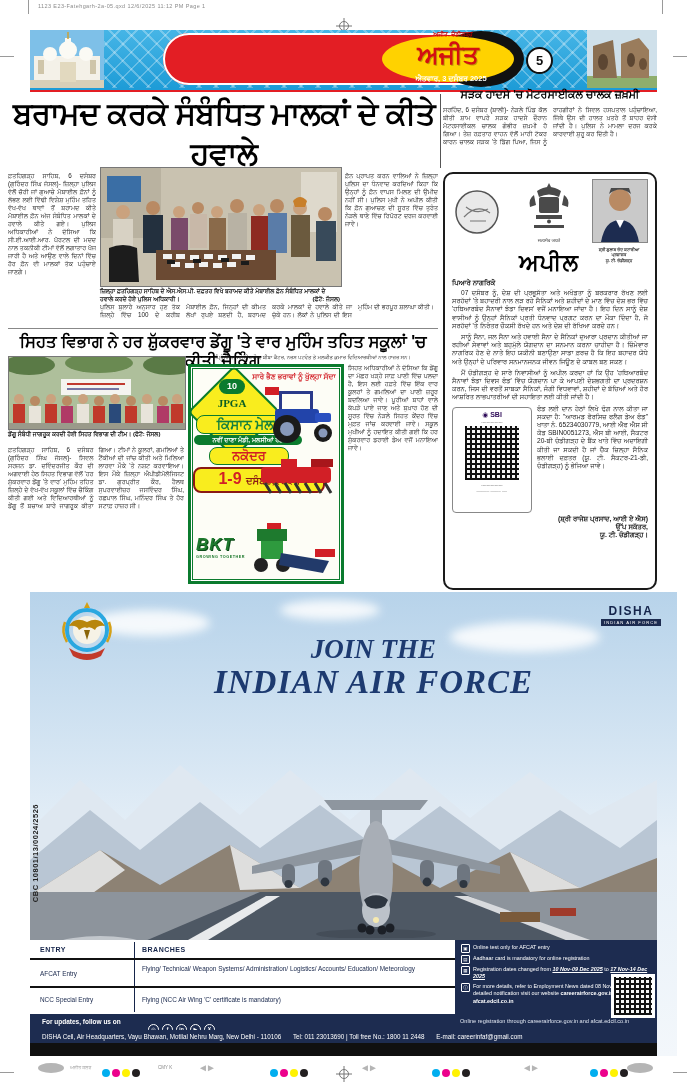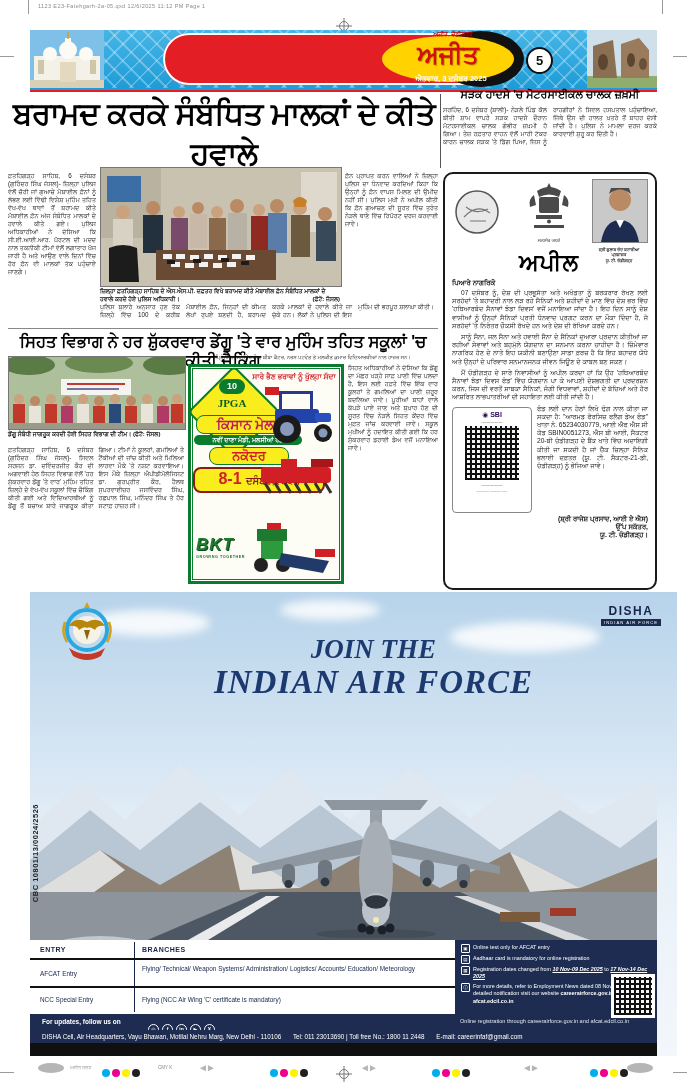--- a/index.html
+++ b/index.html
@@ -308,27 +308,27 @@
   <div class="abs bodytxt just" style="left:348px;top:364px;width:90px;height:220px;overflow:hidden;">ਸਿਹਤ ਅਧਿਕਾਰੀਆਂ ਨੇ ਦੱਸਿਆ ਕਿ ਡੇਂਗੂ ਦਾ ਮੱਛਰ ਖੜ੍ਹੇ ਸਾਫ਼ ਪਾਣੀ ਵਿੱਚ ਪਲਦਾ ਹੈ, ਇਸ ਲਈ ਹਫ਼ਤੇ ਵਿੱਚ ਇੱਕ ਵਾਰ ਕੂਲਰਾਂ ਤੇ ਗਮਲਿਆਂ ਦਾ ਪਾਣੀ ਜ਼ਰੂਰ ਬਦਲਿਆ ਜਾਵੇ। ਪੂਰੀਆਂ ਬਾਹਾਂ ਵਾਲੇ ਕੱਪੜੇ ਪਾਏ ਜਾਣ ਅਤੇ ਬੁਖ਼ਾਰ ਹੋਣ ਦੀ ਸੂਰਤ ਵਿੱਚ ਨੇੜਲੇ ਸਿਹਤ ਕੇਂਦਰ ਵਿੱਚ ਮੁਫ਼ਤ ਜਾਂਚ ਕਰਵਾਈ ਜਾਵੇ। ਸਕੂਲ ਮੁਖੀਆਂ ਨੂੰ ਹਦਾਇਤ ਕੀਤੀ ਗਈ ਕਿ ਹਰ ਸ਼ੁੱਕਰਵਾਰ ਡਰਾਈ ਡੇਅ ਵਜੋਂ ਮਨਾਇਆ ਜਾਵੇ।</div>
 
   <div class="abs jpga">
     <div class="abs" style="right:4px;top:5px;width:86px;text-align:center;color:#d21f26;font-size:7.5px;font-weight:800;">ਸਾਰੇ ਭੈਣ ਭਰਾਵਾਂ ਨੂੰ ਖੁੱਲ੍ਹਾ ਸੱਦਾ</div>
     <div class="abs jpga-diamond"></div>
     <div class="abs" style="left:28px;top:12px;width:26px;height:15px;background:#0b7b2e;border-radius:8px;color:#fff;
          font-size:9px;font-weight:800;text-align:center;line-height:15px;">10</div>
     <div class="abs" style="left:12px;top:30px;width:58px;text-align:center;color:#0b5f24;font-size:11px;font-weight:800;
          font-family:'Liberation Serif','DejaVu Serif',serif;">JPGA</div>
     <div class="abs jpga-band" style="left:5px;top:48px;width:100px;background:#f9ed1e;border:1.5px solid #0b7b2e;
-         color:#be185d;font-size:13.5px;font-weight:800;line-height:17px;">ਕਿਸਾਨ ਮੇਲਾ</div>
+         color:#15803d;font-size:13.5px;font-weight:800;line-height:17px;">ਕਿਸਾਨ ਮੇਲਾ</div>
     <div class="abs jpga-band" style="left:3px;top:68px;width:108px;background:#0b7b2e;color:#fff;font-size:6.4px;
          font-weight:700;line-height:10px;">ਨਵੀਂ ਦਾਣਾ ਮੰਡੀ, ਮਲਸੀਆਂ ਰੋਡ</div>
     <div class="abs jpga-band" style="left:18px;top:80px;width:78px;background:#f9ed1e;color:#d21f26;font-size:13px;
          font-weight:800;line-height:16px;border:1.5px solid #0b7b2e;">ਨਕੋਦਰ</div>
     <div class="abs jpga-band" style="left:2px;top:100px;width:128px;background:#f9ed1e;border:2px solid #8a1a14;line-height:20px;">
-      <span style="color:#d21f26;font-size:16px;font-weight:800;">8-1</span>
+      <span style="color:#d21f26;font-size:16px;font-weight:800;">1-9</span>
       <span style="color:#8a1a14;font-size:10px;font-weight:800;">ਦਸੰਬਰ,੨੦੨੫</span>
     </div>
 
     <svg class="abs" style="right:4px;top:20px;" width="72" height="58" viewBox="0 0 72 58">
       <rect x="14" y="4" width="34" height="3" fill="#2a3a8a"></rect>
       <rect x="14" y="4" width="3" height="22" fill="#2a3a8a"></rect>
         <rect x="45" y="4" width="3" height="22" fill="#2a3a8a"></rect>
       <rect x="10" y="22" width="44" height="14" rx="3" fill="#2244aa"></rect>
       <rect x="50" y="26" width="16" height="9" rx="2" fill="#2a50c0"></rect>
       <circle cx="22" cy="42" r="14" fill="#1b1b1b"></circle>

